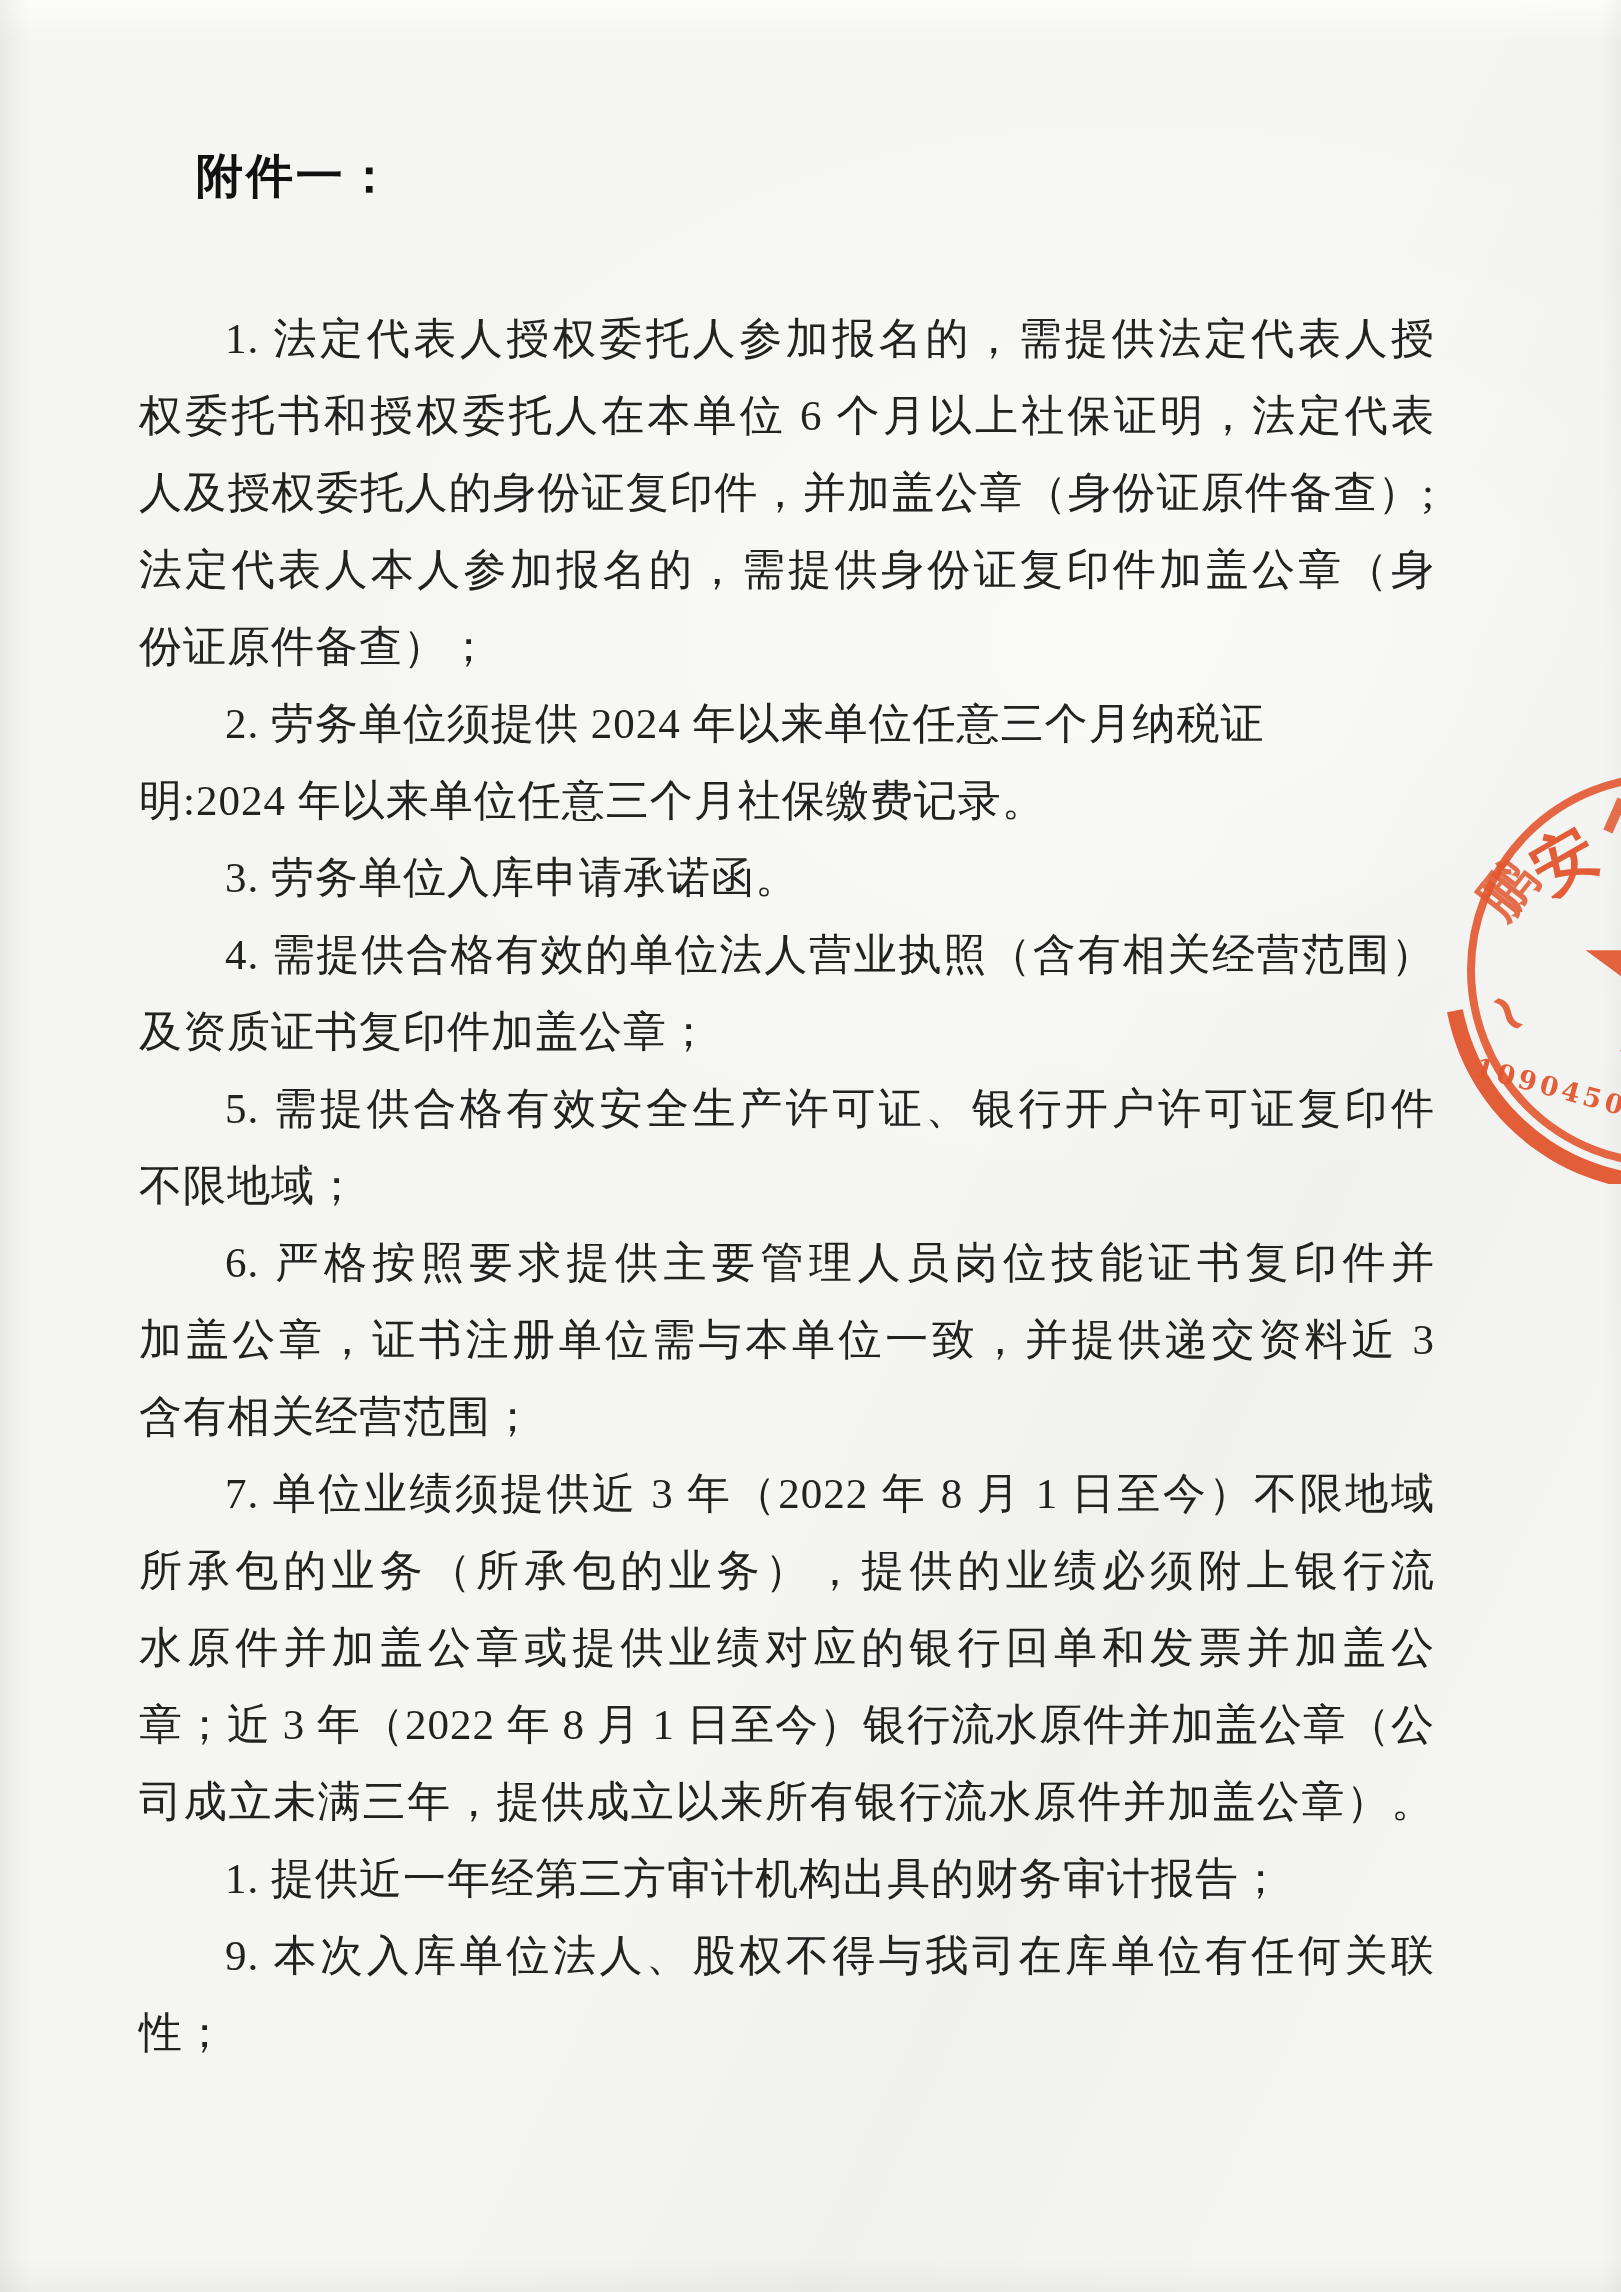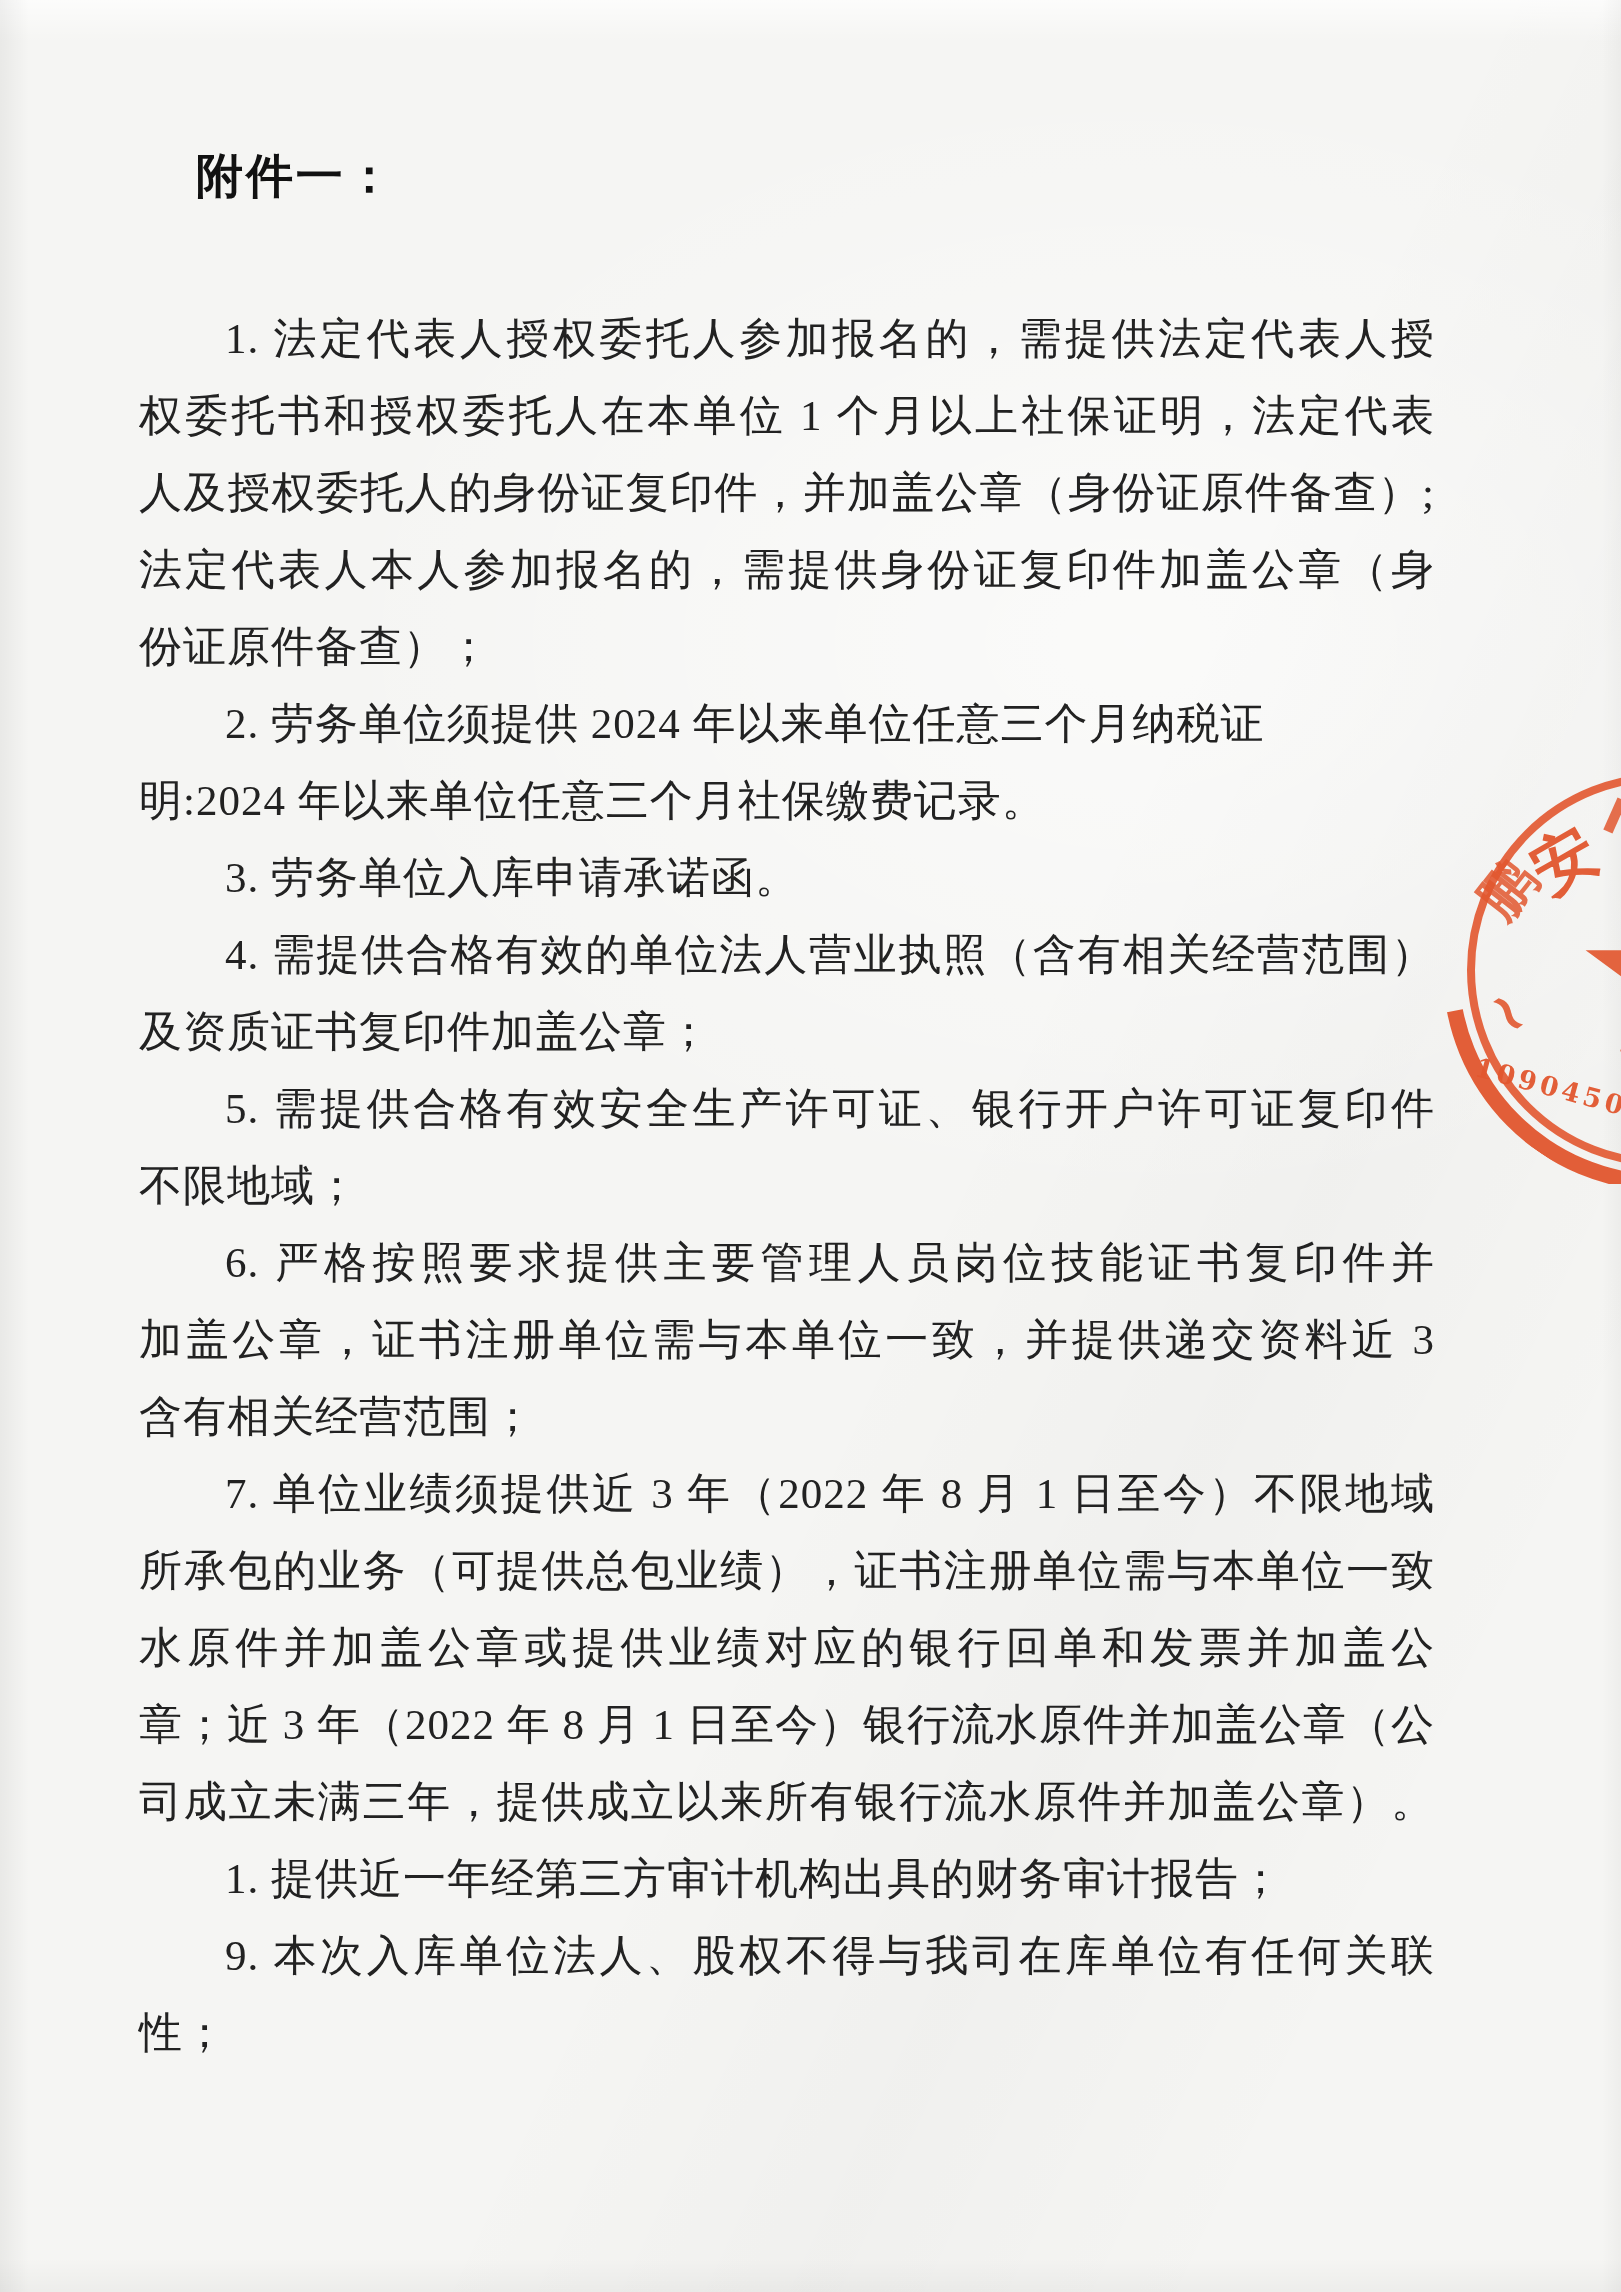--- a/index.html
+++ b/index.html
@@ -83,36 +83,36 @@
 </style>
 </head>
 <body>
 
 <div class="page" style="--seal: #e2572f;">
 
   <div class="title">附件一：</div>
 
   <div class="text-block" id="lines-container">
       <div class="line indent stretch">1. 法定代表人授权委托人参加报名的，需提供法定代表人授</div>
-      <div class="line stretch">权委托书和授权委托人在本单位 1 个月以上社保证明，法定代表</div>
+      <div class="line stretch">权委托书和授权委托人在本单位 6 个月以上社保证明，法定代表</div>
       <div class="line stretch">人及授权委托人的身份证复印件，并加盖公章（身份证原件备查）;</div>
       <div class="line stretch">法定代表人本人参加报名的，需提供身份证复印件加盖公章（身</div>
       <div class="line">份证原件备查）；</div>
       <div class="line indent">2. 劳务单位须提供 2024 年以来单位任意三个月纳税证</div>
       <div class="line">明:2024 年以来单位任意三个月社保缴费记录。</div>
       <div class="line indent">3. 劳务单位入库申请承诺函。</div>
       <div class="line indent stretch">4. 需提供合格有效的单位法人营业执照（含有相关经营范围）</div>
       <div class="line">及资质证书复印件加盖公章；</div>
       <div class="line indent stretch">5. 需提供合格有效安全生产许可证、银行开户许可证复印件</div>
       <div class="line">不限地域；</div>
       <div class="line indent stretch">6. 严格按照要求提供主要管理人员岗位技能证书复印件并</div>
       <div class="line stretch">加盖公章，证书注册单位需与本单位一致，并提供递交资料近 3</div>
       <div class="line">含有相关经营范围；</div>
       <div class="line indent stretch">7. 单位业绩须提供近 3 年（2022 年 8 月 1 日至今）不限地域</div>
-      <div class="line stretch">所承包的业务（可提供总包业绩），证书注册单位需与本单位一致</div>
+      <div class="line stretch">所承包的业务（所承包的业务），提供的业绩必须附上银行流</div>
       <div class="line stretch">水原件并加盖公章或提供业绩对应的银行回单和发票并加盖公</div>
       <div class="line stretch">章；近 3 年（2022 年 8 月 1 日至今）银行流水原件并加盖公章（公</div>
       <div class="line stretch">司成立未满三年，提供成立以来所有银行流水原件并加盖公章）。</div>
       <div class="line indent">1. 提供近一年经第三方审计机构出具的财务审计报告；</div>
       <div class="line indent stretch">9. 本次入库单位法人、股权不得与我司在库单位有任何关联</div>
       <div class="line">性；</div>
     </div>
 
   <div class="seal-clip">
     <div class="seal-ring"></div>

